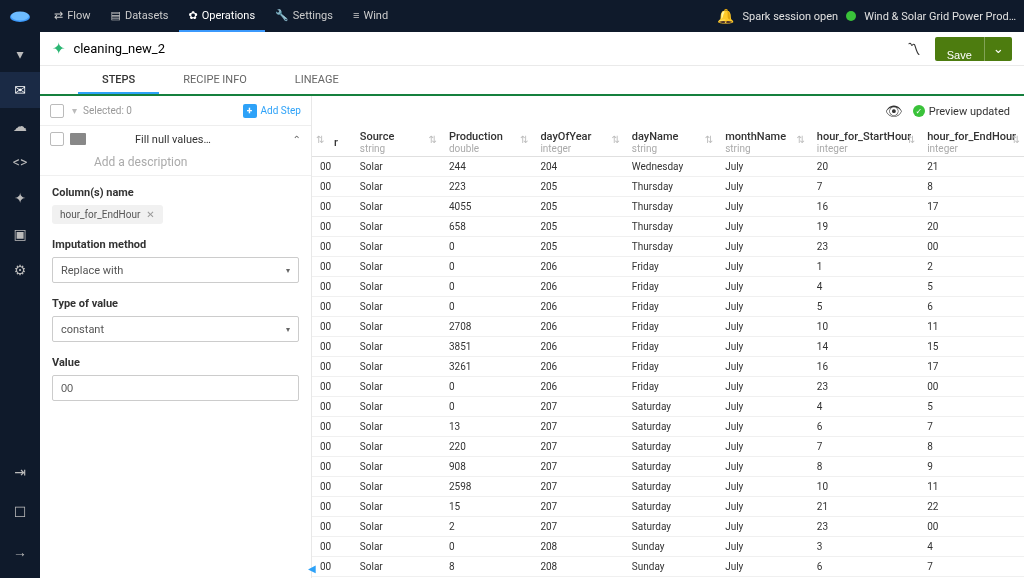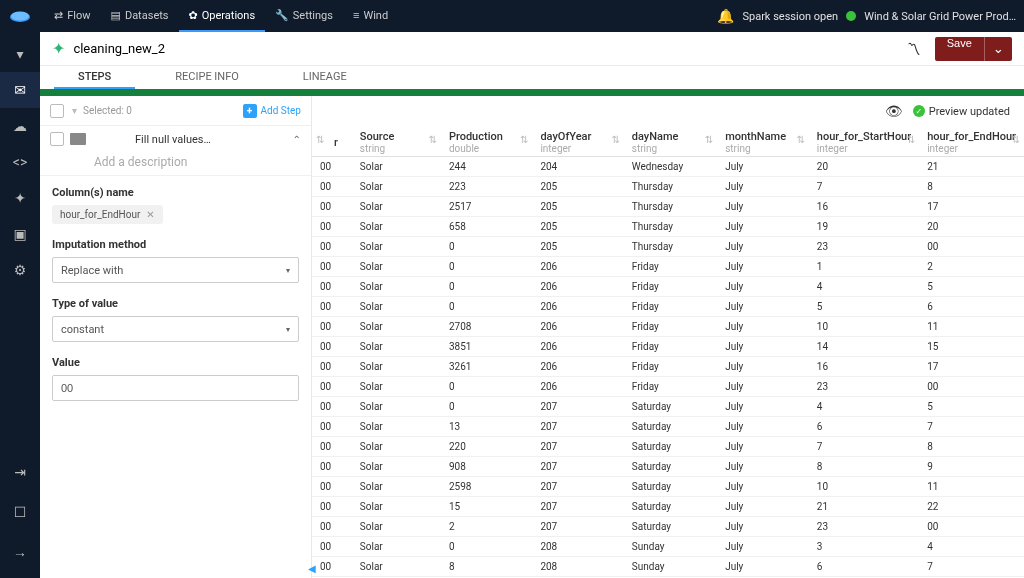--- a/index.html
+++ b/index.html
@@ -15,25 +15,25 @@
 .shell { display: flex; height: calc(100% - 32px); }
 .iconrail { width: 40px; background: #0f1a2b; display: flex; flex-direction: column; align-items: center; padding-top: 4px; gap: 0; }
 .iconrail .railbtn { width: 40px; height: 36px; display: flex; align-items: center; justify-content: center; color: #bbb; cursor: pointer; font-size: 14px; }
 .iconrail .railbtn.active { background: #1a2a45; color: #fff; }
 .iconrail .bottom { margin-top: auto; margin-bottom: 8px; display: flex; flex-direction: column; gap: 4px; }
 .main { flex: 1; display: flex; flex-direction: column; position: relative; }
 .titlebar { height: 34px; display: flex; align-items: center; padding: 0 12px; border-bottom: 1px solid #eaeaea; }
 .titlebar .spark { color: #2bb673; margin-right: 8px; font-size: 16px; }
 .titlebar .title { font-size: 13px; color: #000000; }
 .titlebar .sp { flex: 1; }
-.titlebar .savebtn { background: #7f1d1d; color: #fff; border: none; display: flex; align-items: flex-start; height: 24px; border-radius: 2px; }
+.titlebar .savebtn { background: #4d7c0f; color: #fff; border: none; display: flex; align-items: flex-end; height: 24px; border-radius: 2px; }
 .titlebar .savebtn .main-lbl { padding: 0 12px; font-size: 11px; }
 .titlebar .savebtn .dd { border-left: 1px solid rgba(255,255,255,0.3); padding: 0 8px; height: 100%; display: flex; align-items: center; }
 .titlebar .chart-icon { margin-right: 14px; font-size: 14px; color: #333; cursor: pointer; }
-.tabs { height: 30px; display: flex; border-bottom: 7px solid #15803d; padding-left: 14px; gap: 16px; }
+.tabs { height: 30px; display: flex; border-bottom: 2px solid #15803d; padding-left: 38px; }
 .tabs .tab { padding: 0 24px; font-size: 11px; color: #666; display: flex; align-items: center; cursor: pointer; border-bottom: 2px solid transparent; }
 .tabs .tab.active { color: #333; border-bottom-color: #2ea2f8; font-weight: 500; }
 .content { flex: 1; display: flex; overflow: hidden; }
 .leftpane { width: 272px; border-right: 1px solid #e8e8e8; display: flex; flex-direction: column; overflow: hidden; position: relative; }
 .stepshdr { height: 30px; display: flex; align-items: center; padding: 0 10px; border-bottom: 1px solid #eee; }
 .stepshdr .cb { width: 14px; height: 14px; border: 1px solid #bbb; border-radius: 2px; margin-right: 8px; }
 .stepshdr .chev { color: #bbb; margin-right: 6px; font-size: 10px; }
 .stepshdr .sel { font-size: 10px; color: #999; }
 .stepshdr .sp { flex: 1; }
 .stepshdr .addstep { color: #2ea2f8; font-size: 10px; display: flex; align-items: center; gap: 4px; cursor: pointer; }
@@ -235,21 +235,21 @@
                   <td>223</td>
                   <td>205</td>
                   <td>Thursday</td>
                   <td>July</td>
                   <td>7</td>
                   <td>8</td>
                 </tr>
                 <tr>
                   <td>00</td>
                   <td>Solar</td>
-                  <td>2517</td>
+                  <td>4055</td>
                   <td>205</td>
                   <td>Thursday</td>
                   <td>July</td>
                   <td>16</td>
                   <td>17</td>
                 </tr>
                 <tr>
                   <td>00</td>
                   <td>Solar</td>
                   <td>658</td>

